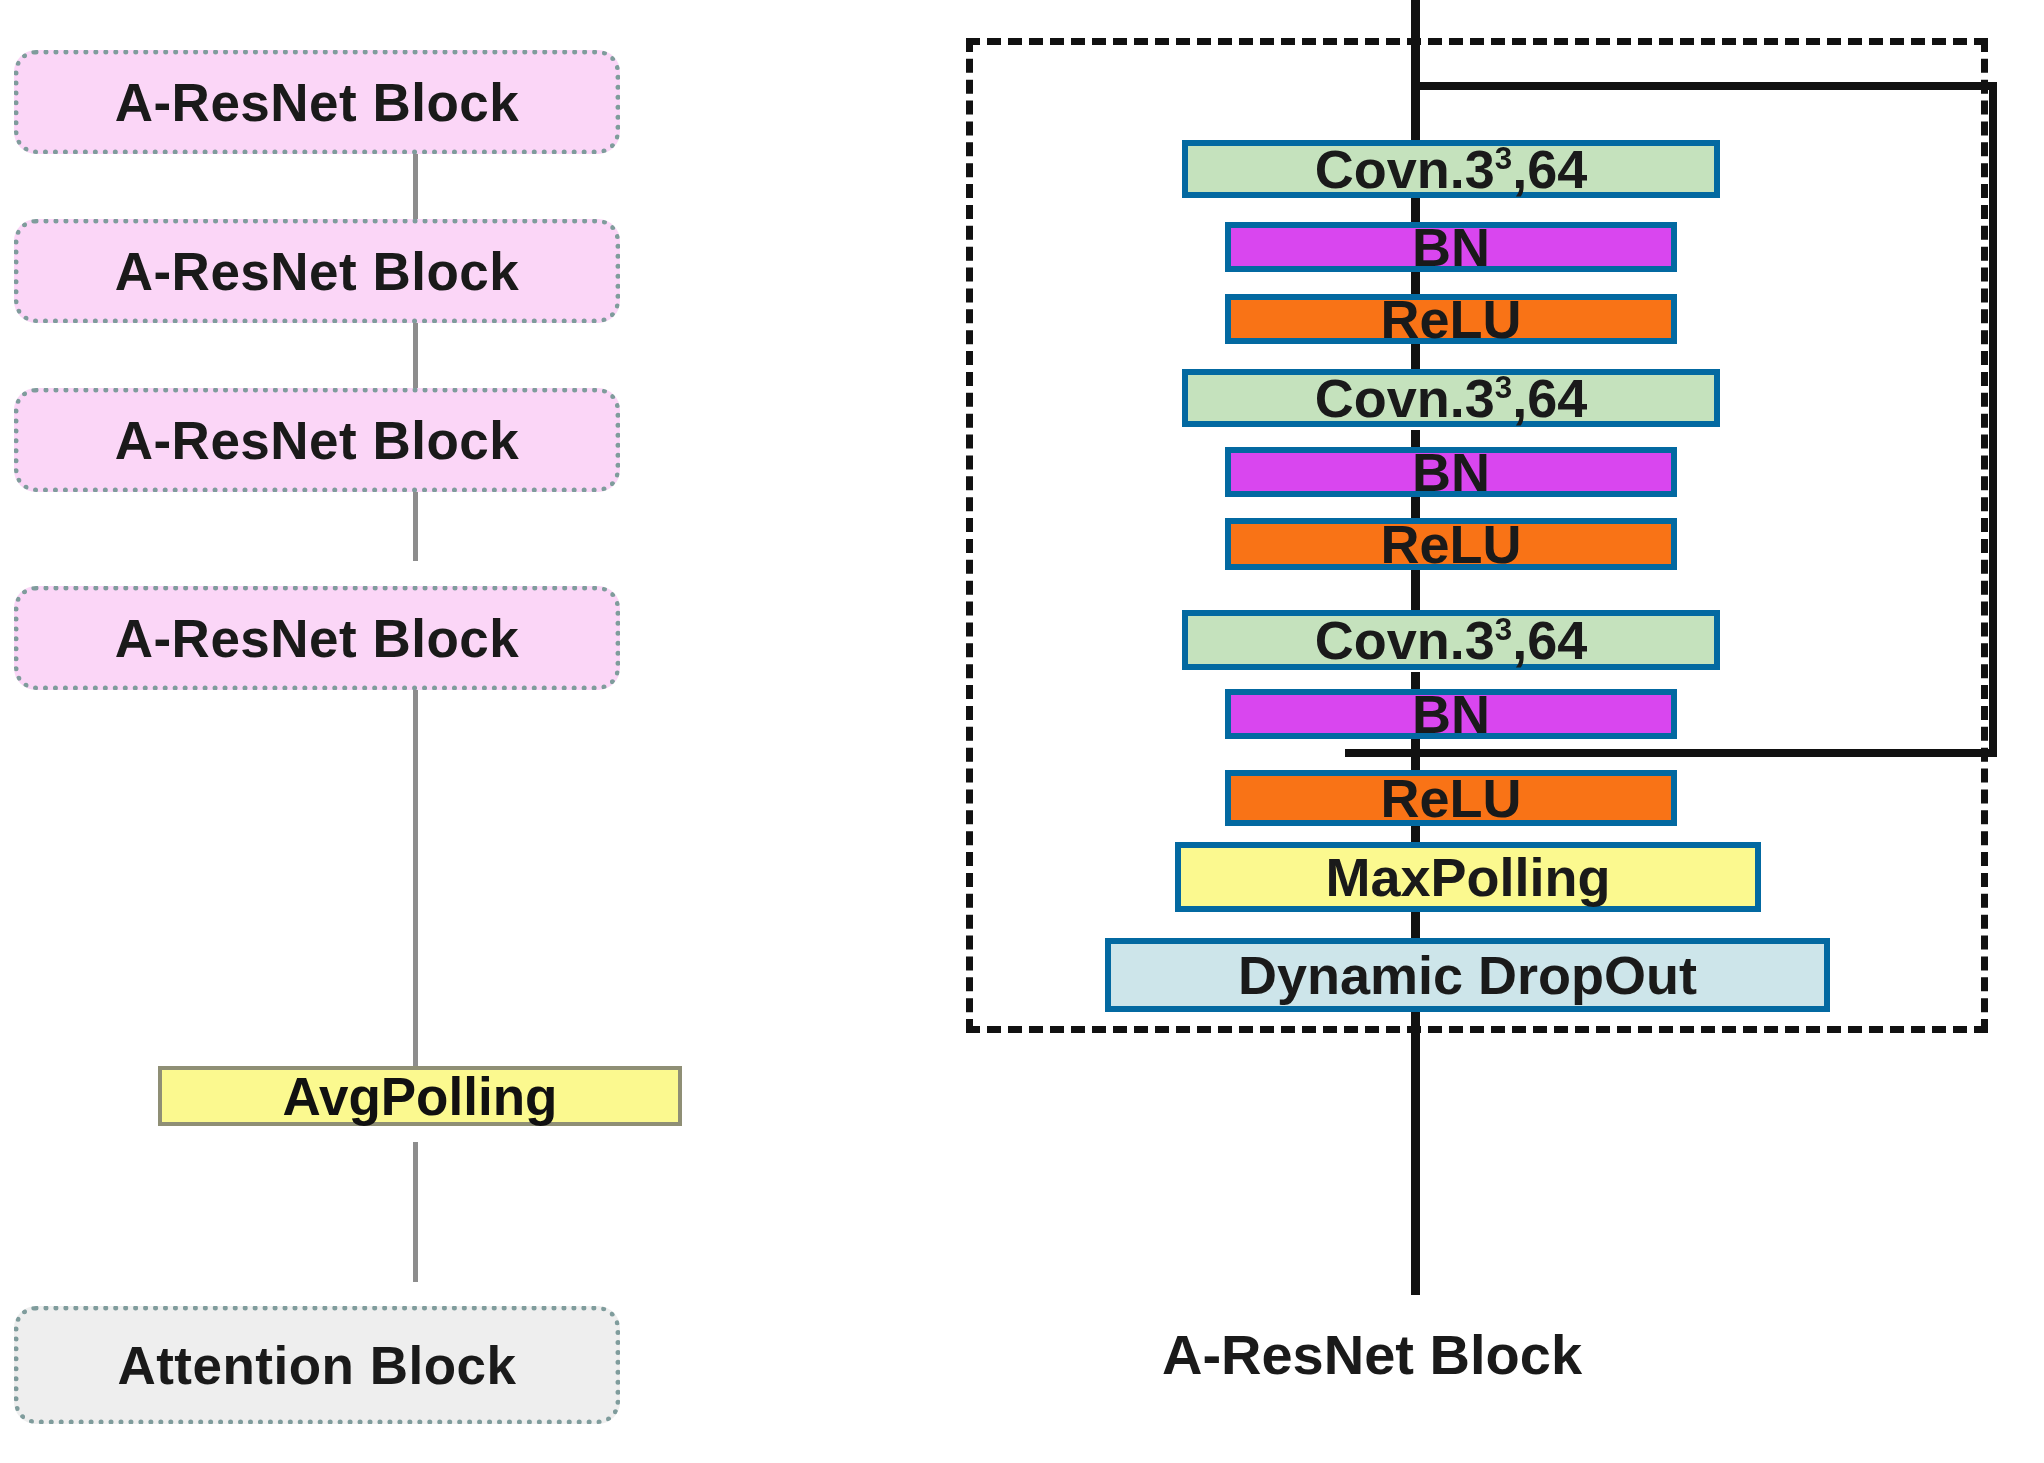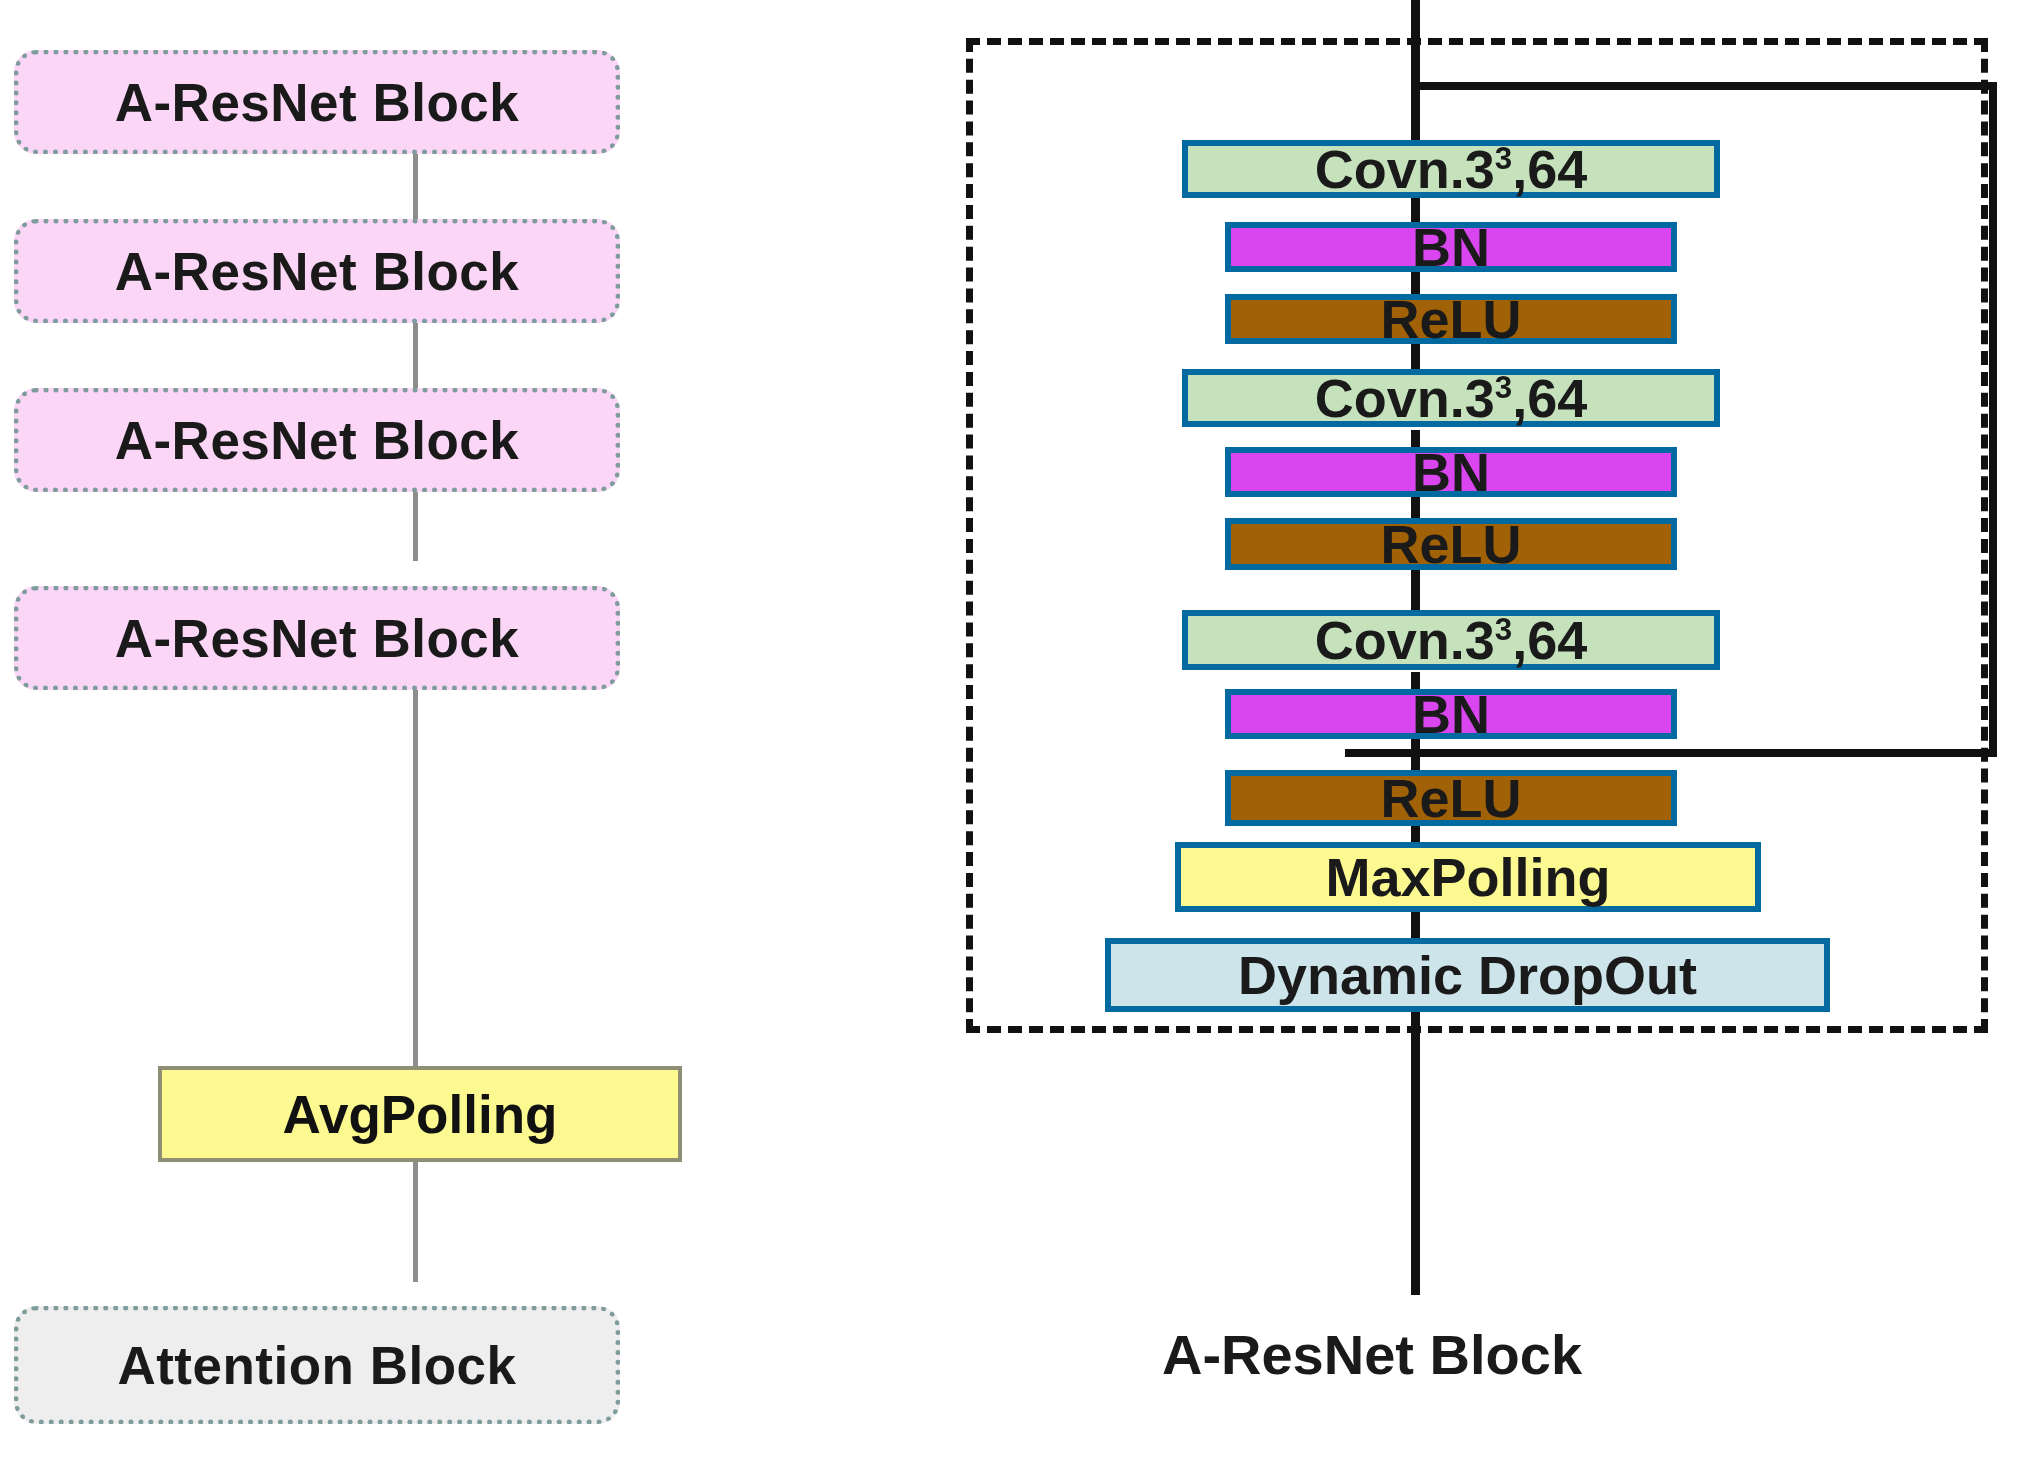--- a/index.html
+++ b/index.html
@@ -42,21 +42,21 @@
     font-size:53px;
     letter-spacing:0.5px;
   }
   .soft-block.pink{ background:#fbd6f7; }
   .soft-block.gray{ background:#eeeeee;margin-top:28px; }
 
   .avg-block{
     position:absolute;
     left:158px;
     width:524px;
-    height:96px;
+    height:60px;
     background:#fbf98f;
     border:4px solid #8f8f75;
     box-sizing:border-box;
     display:flex;
     align-items:center;
     justify-content:center;
     color:#111111;
     font-size:53px;
   }
 
@@ -82,21 +82,21 @@
     display:flex;
     align-items:center;
     justify-content:center;
     color:#1a1a1a;
     font-size:54px;
     line-height:1;
     white-space:nowrap;
   }
   .rc-box.conv{ background:#c5e2bd; }
   .rc-box.bn{ background:#d946ef; }
-  .rc-box.relu{ background:#a16207; }
+  .rc-box.relu{ background:#f97316; }
   .rc-box.pool{ background:#fbf98f; }
   .rc-box.drop{ background:#cde5ea; }
 
   .rc-box sup{
     font-size:0.58em;
     vertical-align:super;
     line-height:0;
   }
 
   

